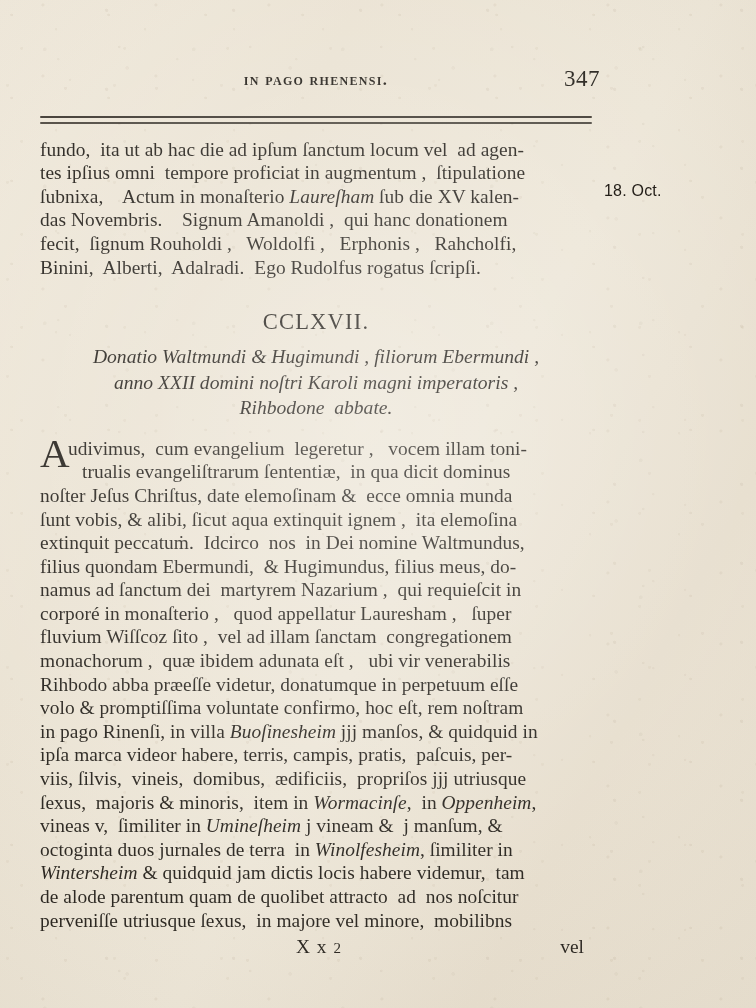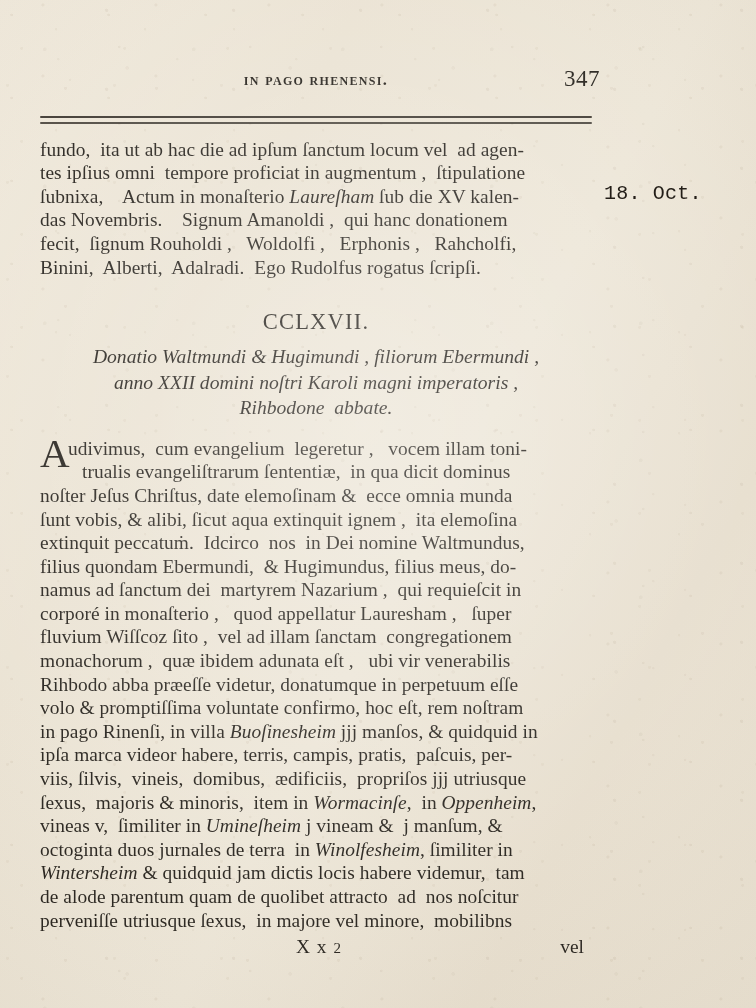--- a/index.html
+++ b/index.html
@@ -114,22 +114,22 @@
   }
 
   i, .it { font-style: italic; }
 
   
   .margin-note {
     position: absolute;
     left: 604px;
     top: 182px;
     z-index: 4;
-    font-family: Liberation Mono, monospace;
-    font-size: 20px;
+    font-family: Liberation Sans, sans-serif;
+    font-size: 16px;
     color: #221d17;
     letter-spacing: 0.2px;
     white-space: nowrap;
   }
 
   
   .chapter-num {
     text-align: center;
     font-size: 22.5px;
     letter-spacing: 1.2px;

